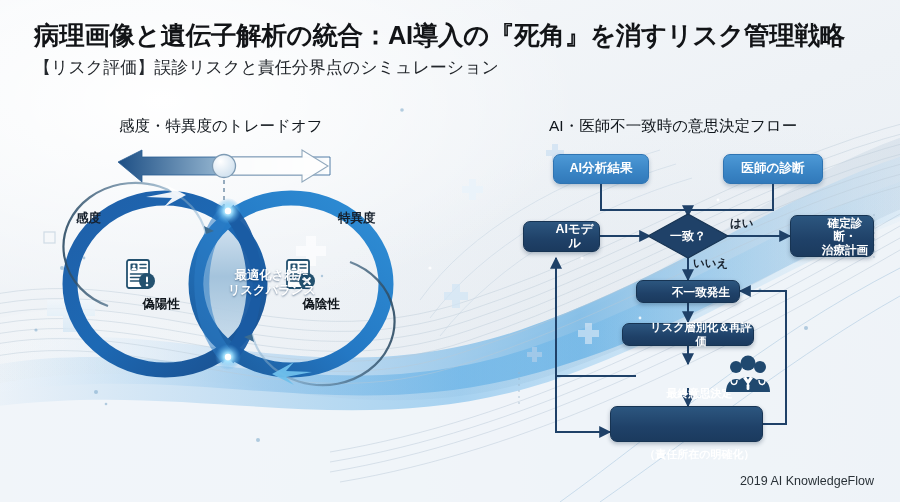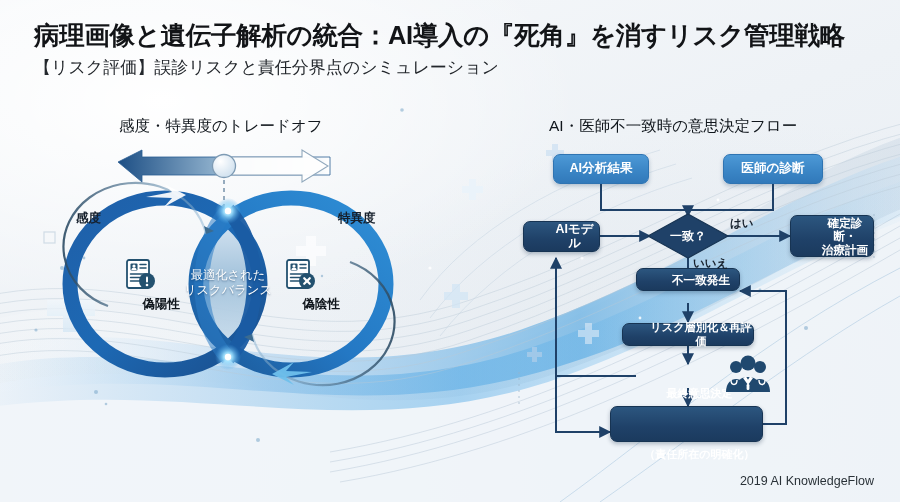--- a/index.html
+++ b/index.html
@@ -20,22 +20,22 @@
   .h-title{position:absolute;left:34px;top:18px;font-size:25.5px;font-weight:bold;
     color:#121417;letter-spacing:-0.3px;white-space:nowrap;}
   .h-sub{position:absolute;left:34px;top:56px;font-size:17px;color:#23272c;white-space:nowrap;}
   .footer{position:absolute;right:26px;bottom:14px;font-size:12.5px;color:#2a3238;z-index:7;}
   
   .sec-h{position:absolute;font-size:15.5px;font-weight:normal;color:#10161c;white-space:nowrap;z-index:6;}
   
   .sld-lbl{position:absolute;font-size:12.5px;font-weight:bold;color:#16202c;z-index:6;white-space:nowrap;margin-top:48px;}
   
   .vlabel{position:absolute;font-size:12.5px;font-weight:bold;color:#10161c;text-align:right;z-index:5;white-space:nowrap;}
-  .center-txt{position:absolute;z-index:5;text-align:center;color:#fff;font-weight:normal;
-    font-size:12.3px;line-height:15px;text-shadow:0 1px 2px rgba(0,40,80,.55);white-space:nowrap;}
+  .center-txt{position:absolute;z-index:5;text-align:center;color:#fff;font-weight:bold;
+    font-size:12.3px;line-height:15px;text-shadow:0 1px 2px rgba(0,40,80,.55);white-space:nowrap;margin-left:44px;}
   
   .fbox{position:absolute;z-index:5;display:flex;align-items:center;justify-content:center;
     text-align:center;color:#fff;font-weight:bold;border-radius:7px;box-sizing:border-box;
     font-size:11.6px;line-height:13.5px;}
   .fbox.lite{background:linear-gradient(180deg,#4d99d6 0%,#3b86c6 55%,#3179ba 100%);
     border:1px solid #2f74b2;box-shadow:0 2px 4px rgba(20,60,100,.28);font-size:12.6px;}
   .fbox.dark{background:linear-gradient(180deg,#2c567f 0%,#1f4168 60%,#1b3a5e 100%);
     border:1px solid #173453;box-shadow:0 2px 4px rgba(15,40,70,.30);padding-left:26px;}
   .diamond{position:absolute;z-index:5;}
   .diamond .dlbl{position:absolute;left:0;top:0;width:100%;height:100%;
@@ -328,21 +328,21 @@
   </div>
 
   <div class="edgelbl" style="left:730px;top:216px;">はい</div>
   <div class="edgelbl" style="left:693px;top:256px;">いいえ</div>
 
   <div class="fbox dark" style="left:790px;top:215px;width:84px;height:42px;flex-direction:column;">
     <span>確定診断・</span>
     <span>治療計画</span>
   </div>
 
-  <div class="fbox dark" style="left:636px;top:268px;width:104px;height:23px;">
+  <div class="fbox dark" style="left:636px;top:280px;width:104px;height:23px;">
     <span>不一致発生</span>
   </div>
 
   <div class="fbox dark" style="left:622px;top:323px;width:132px;height:23px;font-size:11.2px;">
     <span>リスク層別化＆再評価</span>
   </div>
 
 
   <svg class="docs-ico" style="left:724px;top:354px;width:48px;height:40px;" viewBox="0 0 48 40">
     <g fill="#20496f">

